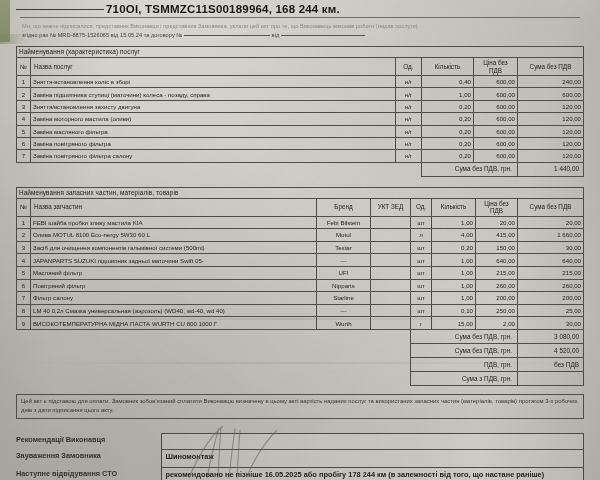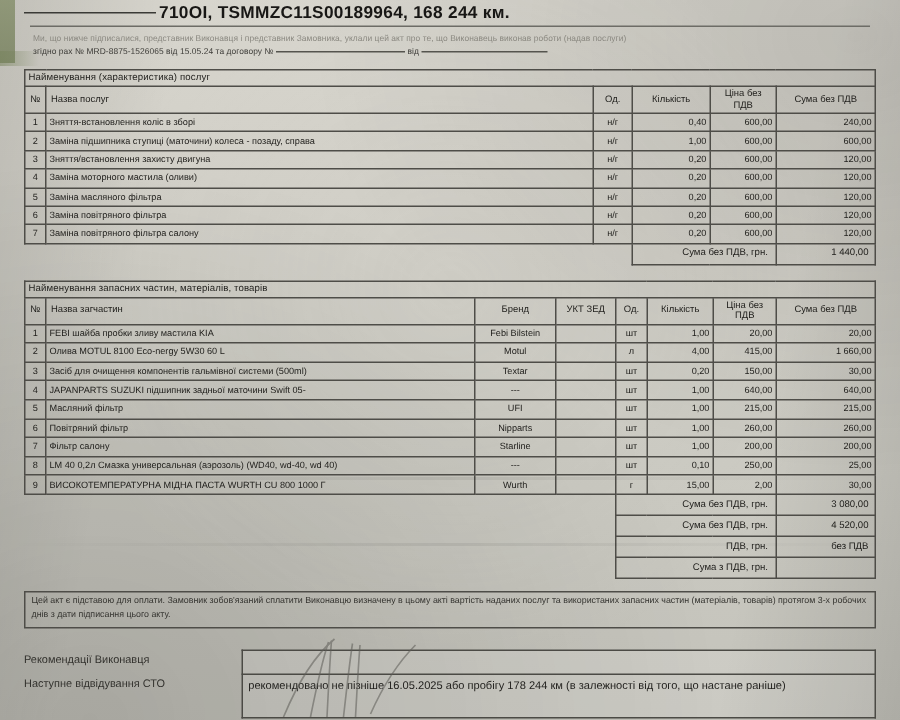--- a/index.html
+++ b/index.html
@@ -168,20 +168,21 @@
     border-collapse: collapse;
     table-layout: fixed;
     margin-top: 14px;
     font-size: 7.4px;
   }
   table.recs td {
     vertical-align: top;
     padding: 2px 4px;
     line-height: 1.35;
     color: #23221f;
+    font-weight: bold;
   }
   table.recs td.label {
     border: none;
     padding-left: 0;
     font-size: 7.3px;
     color: #33322e;
   }
   table.recs td.field {
     border: 0.7px solid #4b4a45;
     background: rgba(255,255,255,0.12);
@@ -472,20 +473,24 @@
       <colgroup>
           <col style="width:145px">
           <col>
         </colgroup>
       <tbody>
         <tr>
           <td class="label">Рекомендації Виконавця</td>
           <td class="field rec-h1"></td>
         </tr>
         <tr>
+          <td class="label">Зауваження Замовника</td>
+          <td class="field rec-h2">Шиномонтаж</td>
+        </tr>
+        <tr>
           <td class="label">Наступне відвідування СТО</td>
           <td class="field rec-h3">рекомендовано не пізніше 16.05.2025 або пробігу 178 244 км (в залежності від того, що настане раніше)</td>
         </tr>
       </tbody>
     </table>
 
   </div>
 
   <svg class="squiggle" viewBox="0 0 120 56">
     <path d="M4 54 C 14 30, 26 12, 38 2"></path>

